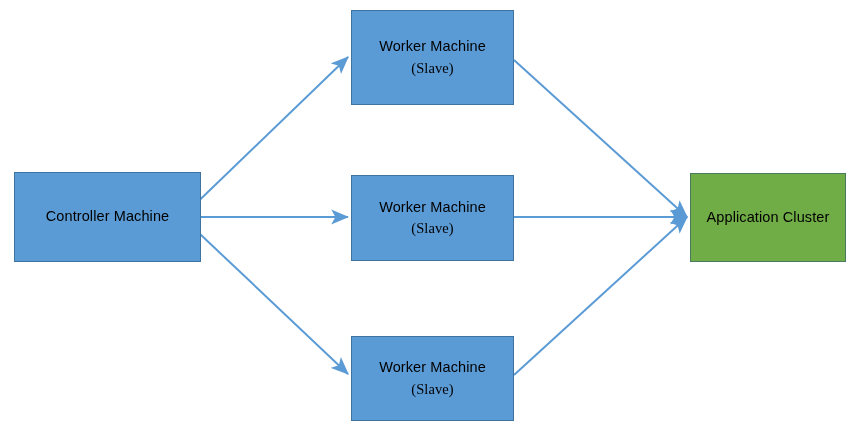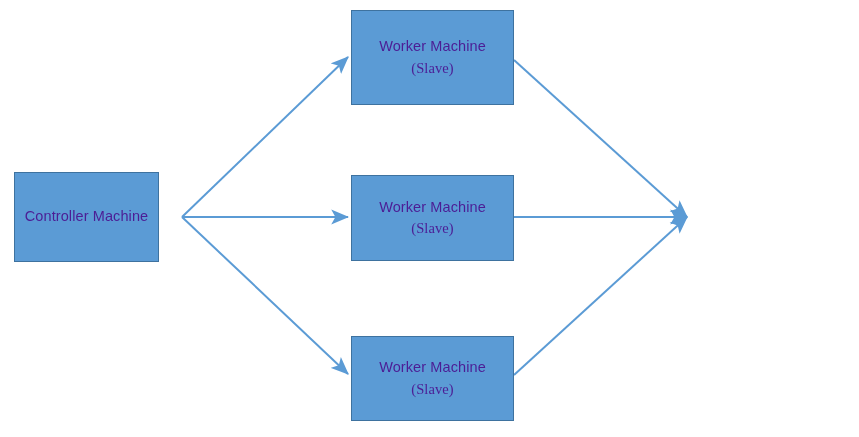--- a/index.html
+++ b/index.html
@@ -26,40 +26,40 @@
     height: 437px;
     pointer-events: none;
   }
   .node {
     position: absolute;
     box-sizing: border-box;
     display: flex;
     align-items: center;
     justify-content: center;
     text-align: center;
-    color: #4c1d95;
+    color: #000000;
     font-size: 14.5px;
     line-height: 1.45;
     letter-spacing: 0.1px;
     border: 1px solid rgba(38,80,115,0.55);
     z-index: 2;
   }
   .node .label {
     display: block;
     width: 100%;
     padding: 0 6px;
   }
   .node .label .l2 {
     display: block;
     font-family: Liberation Serif, serif;
   }
   .node-controller {
     left: 14px;
     top: 172px;
-    width: 145px;
+    width: 187px;
     height: 90px;
     background: #5B9BD5;
   }
   .node-worker-1 {
     left: 351px;
     top: 10px;
     width: 163px;
     height: 95px;
     background: #5B9BD5;
   }
@@ -126,14 +126,19 @@
     </span>
   </div>
 
   <div class="node node-worker-3">
     <span class="label">
       <span class="l1">Worker Machine</span>
       <span class="l2">(Slave)</span>
     </span>
   </div>
 
+  <div class="node node-cluster">
+    <span class="label">
+      <span class="l1">Application Cluster</span>
+    </span>
+  </div>
 
 </div>
 
 </body></html>

